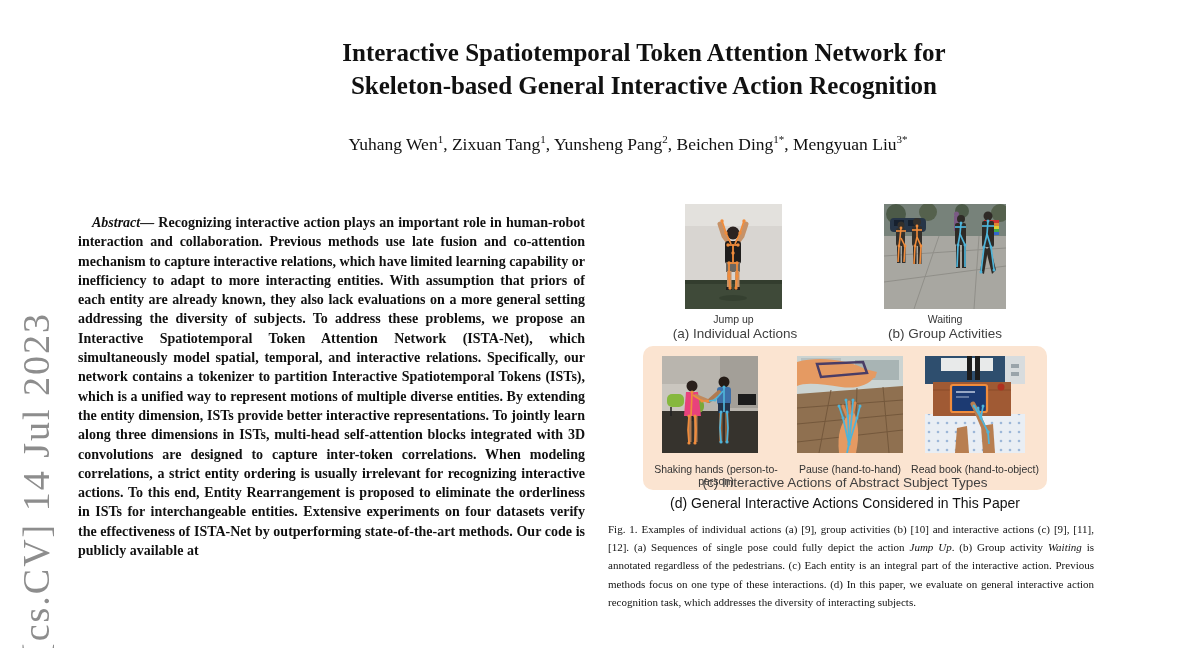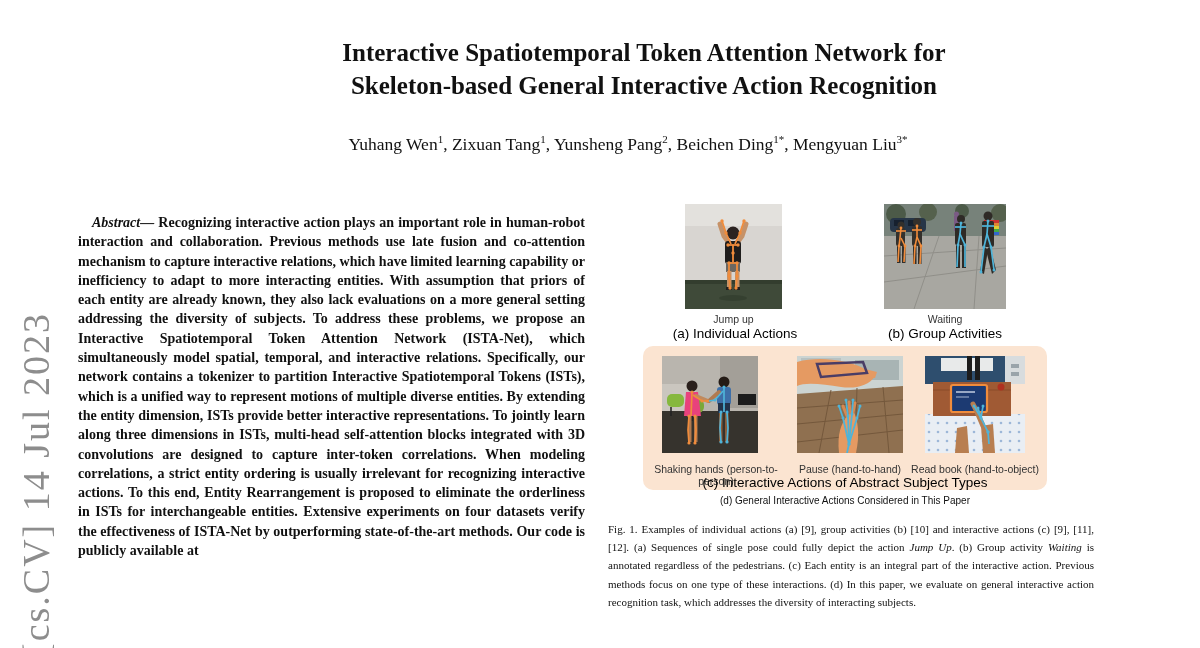--- a/index.html
+++ b/index.html
@@ -24,25 +24,25 @@
             font-size:14px;font-weight:bold;line-height:19.3px;
             text-align:justify;text-indent:14px;}
   .abstract .ab-label{font-style:italic;}
 
   
   .panel{position:absolute;overflow:hidden;}
   .panel svg{display:block;}
   .photo-label{position:absolute;font-family:"Liberation Sans",sans-serif;
                font-size:10.5px;color:#333;text-align:center;}
   .panel-caption{position:absolute;font-family:"Liberation Sans",sans-serif;
-                 font-size:13.5px;color:#000000;text-align:center;}
+                 font-size:13.5px;color:#404040;text-align:center;}
   .cbox{position:absolute;left:643px;top:346px;width:404px;height:144px;
         border-radius:10px;background:var(--panel_box_bg,#fbe4d1);}
   .dcap{position:absolute;left:620px;top:495px;width:450px;text-align:center;
-        font-family:"Liberation Sans",sans-serif;font-size:10px;color:#111;}
+        font-family:"Liberation Sans",sans-serif;font-size:14px;color:#111;}
 
   
   .figcap{position:absolute;left:608px;top:520px;width:486px;
           font-size:11px;line-height:18.2px;text-align:justify;}
   .figcap .it{font-style:italic;}
 </style>
 </head>
 <body>
 
 <div class="page">

